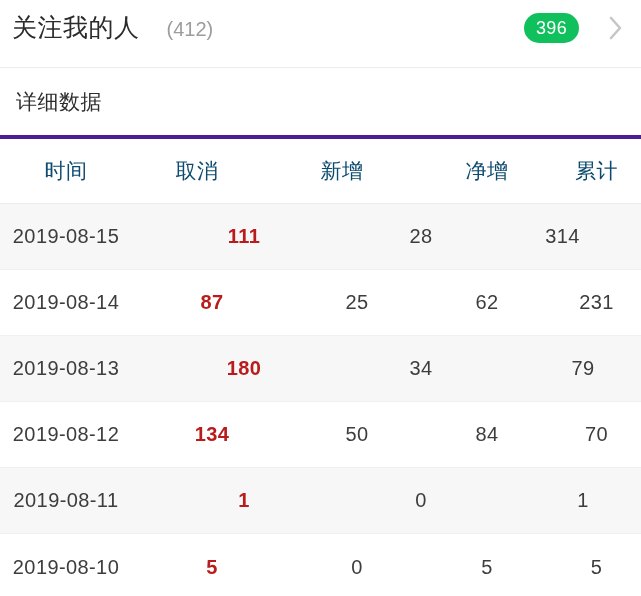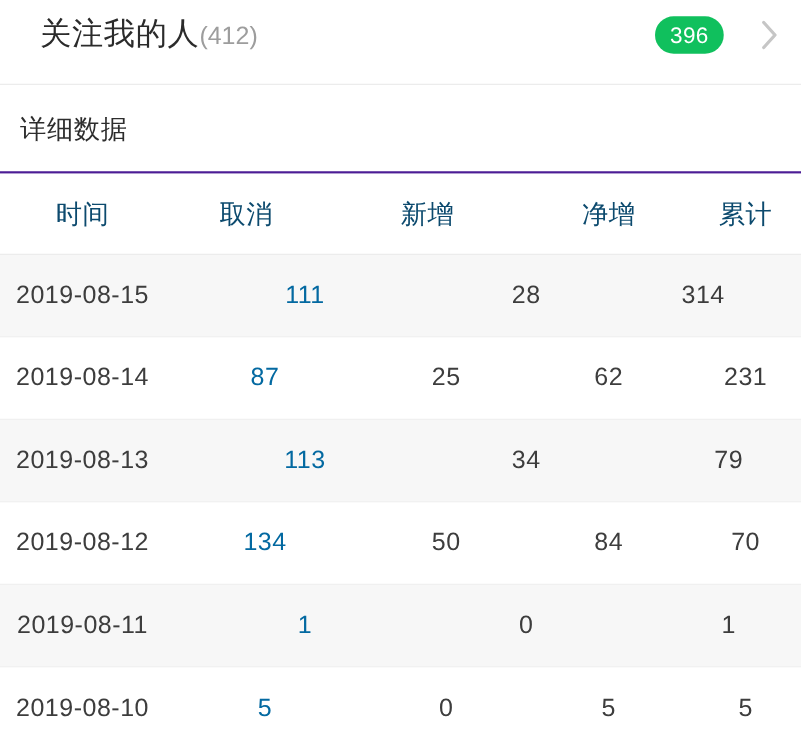--- a/index.html
+++ b/index.html
@@ -13,38 +13,38 @@
     -webkit-font-smoothing: antialiased;
   }
 
   
   .top-bar {
     position: relative;
     height: 55px;
     background: #ffffff;
     display: flex;
     align-items: center;
-    padding: 0 16px 0 32px;
+    padding: 0 16px 0 12px;
   }
   .top-bar-title-wrap {
     display: flex;
     align-items: baseline;
     flex: 1 1 auto;
     min-width: 0;
   }
   .top-bar-title {
     font-size: 25px;
     color: #2b2b2b;
     letter-spacing: 0.5px;
     line-height: 1;
   }
   .top-bar-count {
     font-size: 20px;
     color: #9d9d9d;
-    margin-left: 0;
+    margin-left: 27px;
     line-height: 1;
   }
   .top-bar-right {
     display: flex;
     align-items: center;
     gap: 28px;
     flex: 0 0 auto;
   }
   .badge {
     display: inline-flex;
@@ -77,21 +77,21 @@
     border-bottom: 1px solid #ececec;
   }
 
   
   .section-heading {
     height: 71px;
     background: #ffffff;
     display: flex;
     align-items: center;
     padding-left: 16px;
-    border-bottom: 2px solid #4c1d95;
+    border-bottom: 4px solid #4c1d95;
   }
   .section-heading-text {
     font-size: 21px;
     color: #2d2d2d;
     letter-spacing: 0.5px;
   }
 
   
   .table {
     width: 641px;
@@ -123,21 +123,21 @@
   .cell.c-new  { flex: 0 0 160px; }
   .cell.c-cxl  { flex: 0 0 130px; }
   .cell.c-net  { flex: 0 0 130px; }
   .cell.c-cum  { flex: 0 0 89px; }
 
   .trow.header .cell {
     font-size: 21px;
     color: #0c4a6e;
   }
   .cell.date { font-size: 20px; color: #3d3d3d; }
-  .cell.green { color: #0369a1; }
+  .cell.green { color: #b91c1c; font-weight: bold; }
 </style>
 </head>
 <body>
 
 <div class="top-bar">
   <div class="top-bar-title-wrap">
     <span class="top-bar-title">关注我的人</span>
     <span class="top-bar-count">(412)</span>
   </div>
   <div class="top-bar-right">
@@ -176,21 +176,21 @@
   <div class="trow plain rowline">
     <div class="cell c-time date">2019-08-14</div>
     <div class="cell c-new green">87</div>
     <div class="cell c-cxl">25</div>
     <div class="cell c-net">62</div>
     <div class="cell c-cum">231</div>
   </div>
 
   <div class="trow alt rowline">
     <div class="cell c-time date">2019-08-13</div>
-    <div class="cell c-new green">113</div>
+    <div class="cell c-new green">180</div>
     <div class="cell c-cxl">34</div>
     <div class="cell c-net">79</div>
     <div class="cell c-cum">169</div>
   </div>
 
   <div class="trow plain rowline">
     <div class="cell c-time date">2019-08-12</div>
     <div class="cell c-new green">134</div>
     <div class="cell c-cxl">50</div>
     <div class="cell c-net">84</div>

